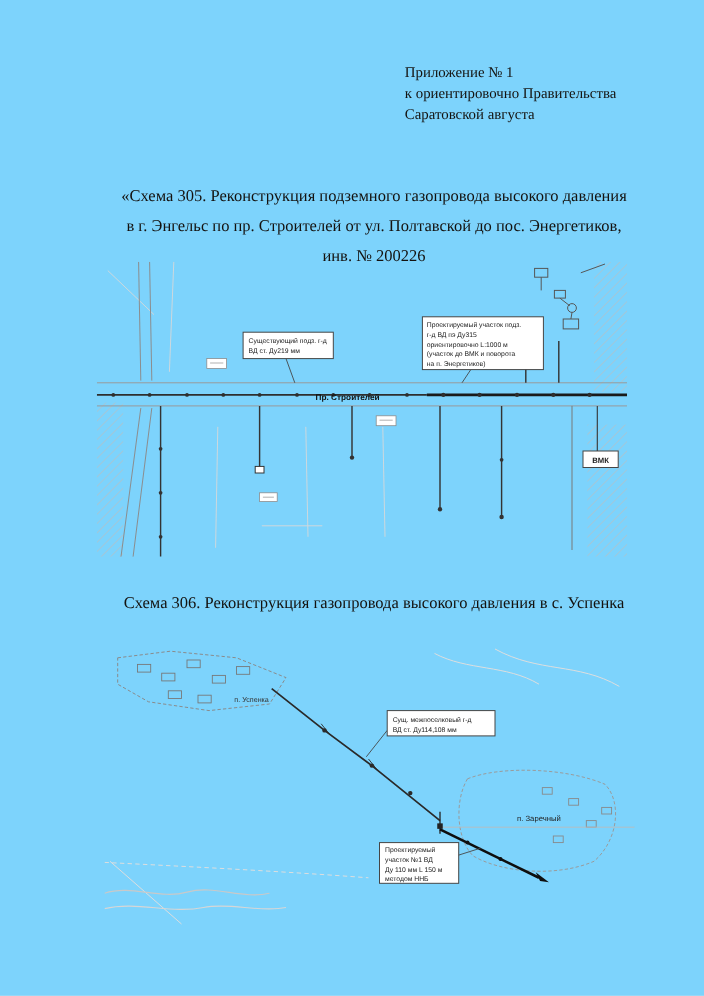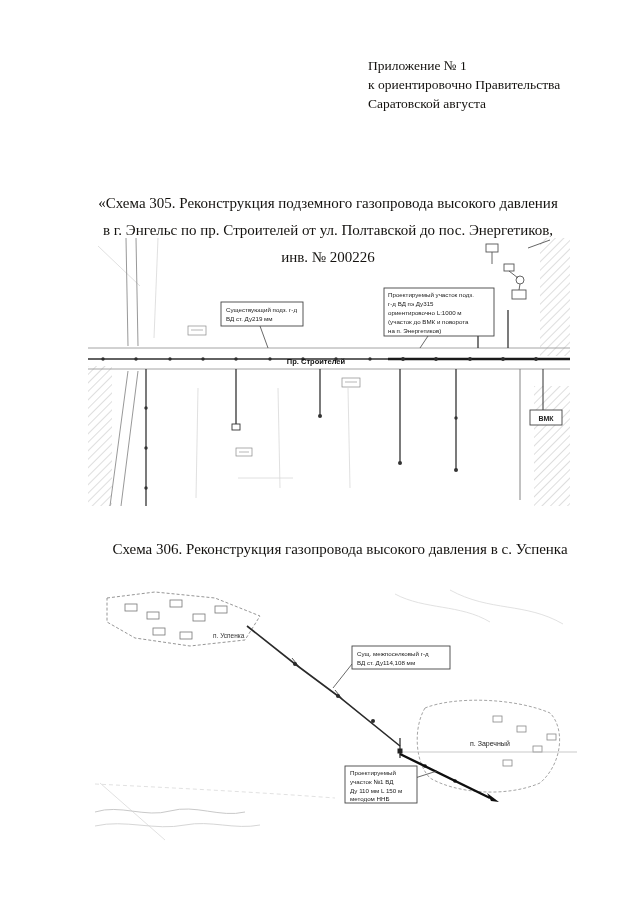--- a/index.html
+++ b/index.html
@@ -1,33 +1,33 @@
 <!DOCTYPE html>
 <html><head>
 <meta charset="utf-8">
 <style>
   html,body{margin:0;padding:0;}
   body{background:#e8e8e8;}
   .page{
     position:relative;
     width:640px;height:905px;
-    background:#ffffff;
+    background:#7dd3fc;
     font-family:"Liberation Serif", serif;
     color:#1b1b1b;
     overflow:hidden;
   }
   .header-block{
     position:absolute;left:368px;top:56px;width:250px;
     font-size:13.5px;line-height:19px;color:#14120f;
   }
   .scheme-title{
     position:absolute;text-align:center;
     font-size:15px;line-height:27px;color:#14120f;
   }
-  .title-305{left:36px;top:166px;width:584px;margin-top:24px;}
+  .title-305{left:48px;top:166px;width:584px;}
   .title-306{left:58px;top:536px;width:564px;}
   .map-wrap{position:absolute;}
   .map-305{left:88px;top:238px;width:482px;height:270px;text-align:center;}
   .map-306{left:95px;top:588px;width:482px;height:264px;}
   svg{display:block;}
   svg text{font-family:"Liberation Sans", sans-serif;}
   .note-text{fill:#222;}
 </style>
 </head>
 <body>

